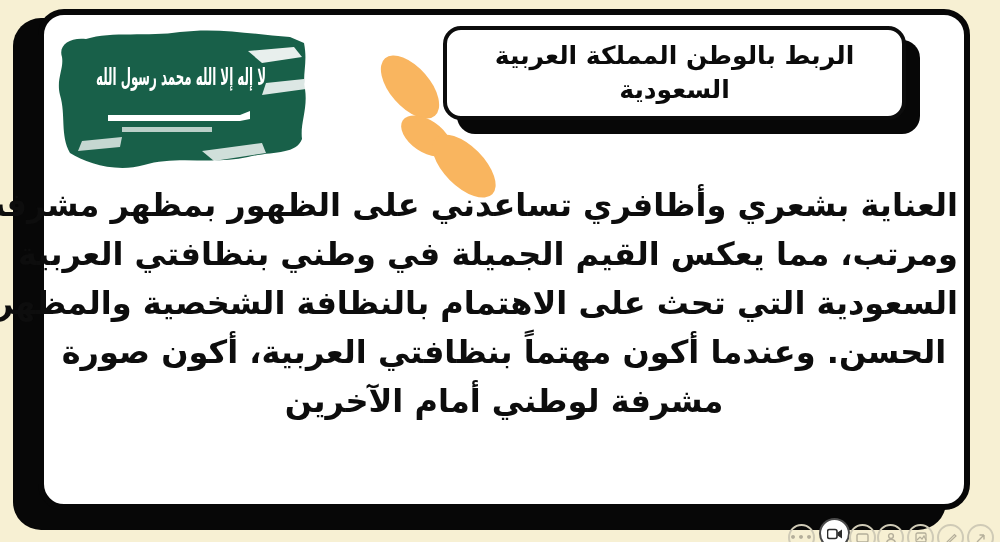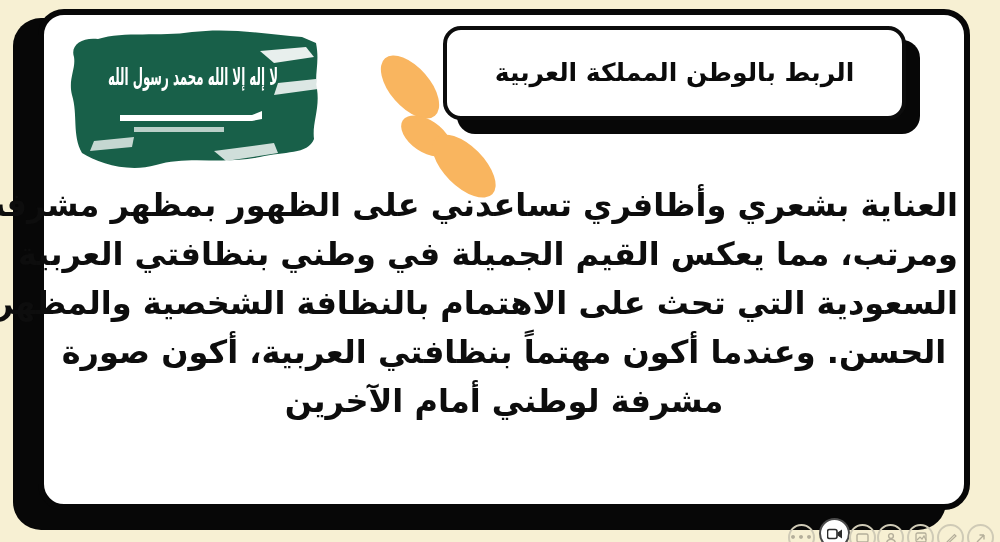--- a/index.html
+++ b/index.html
@@ -18,21 +18,21 @@
   }
   .card{
     position:absolute;left:38px;top:9px;
     width:932px;height:501px;
     background:#ffffff;
     border:6px solid #070707;
     border-radius:26px;
     box-sizing:border-box;
   }
   
-  .flag{position:absolute;left:64px;top:23px;width:258px;height:154px;}
+  .flag{position:absolute;left:52px;top:23px;width:258px;height:154px;}
   
   .deco{position:absolute;left:368px;top:50px;width:132px;height:150px;z-index:2;}
   
   .title-shadow{
     position:absolute;left:457px;top:40px;
     width:463px;height:94px;
     background:#070707;border-radius:18px;z-index:3;
   }
   .title-box{
     position:absolute;left:443px;top:26px;
@@ -107,20 +107,21 @@
         <ellipse cx="42" cy="37" rx="38" ry="20" transform="rotate(49 42 37)"></ellipse>
         <ellipse cx="58" cy="86" rx="28" ry="16" transform="rotate(34 58 86)"></ellipse>
         <ellipse cx="96" cy="116" rx="40" ry="20" transform="rotate(45 96 116)"></ellipse>
       </g>
     </svg>
   </div>
 
   <div class="title-shadow"></div>
   <div class="title-box">
     <div class="title-line">الربط بالوطن المملكة العربية</div>
+    <div class="title-line">السعودية</div>
   </div>
 
   <div class="body-text">
     <div class="body-line">العناية بشعري وأظافري تساعدني على الظهور بمظهر مشرفة</div>
     <div class="body-line">ومرتب، مما يعكس القيم الجميلة في وطني بنظافتي العربية</div>
     <div class="body-line">السعودية التي تحث على الاهتمام بالنظافة الشخصية والمظهر</div>
     <div class="body-line">الحسن. وعندما أكون مهتماً بنظافتي العربية، أكون صورة</div>
     <div class="body-line">مشرفة لوطني أمام الآخرين</div>
   </div>
 

